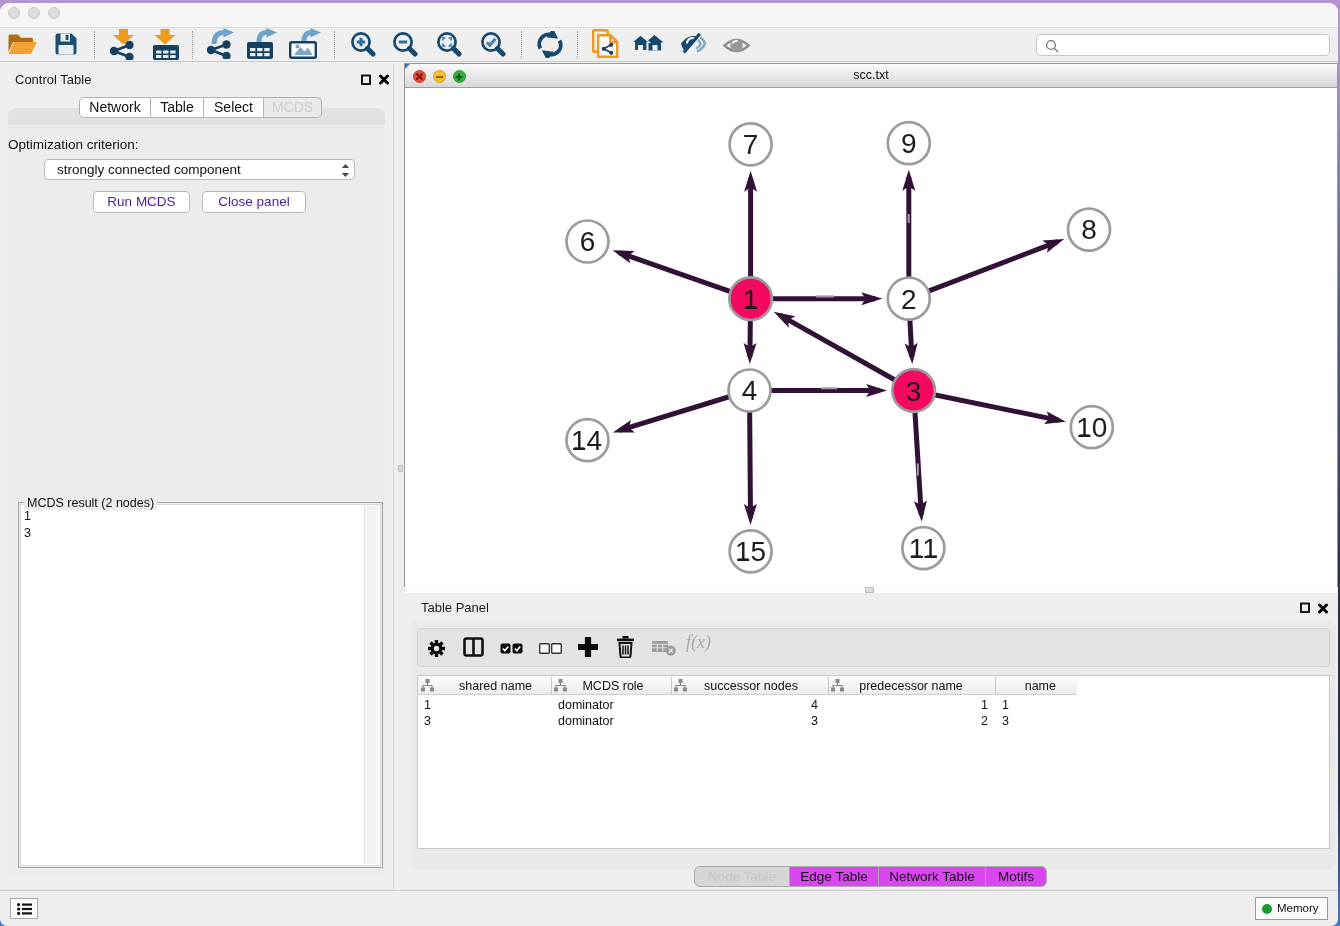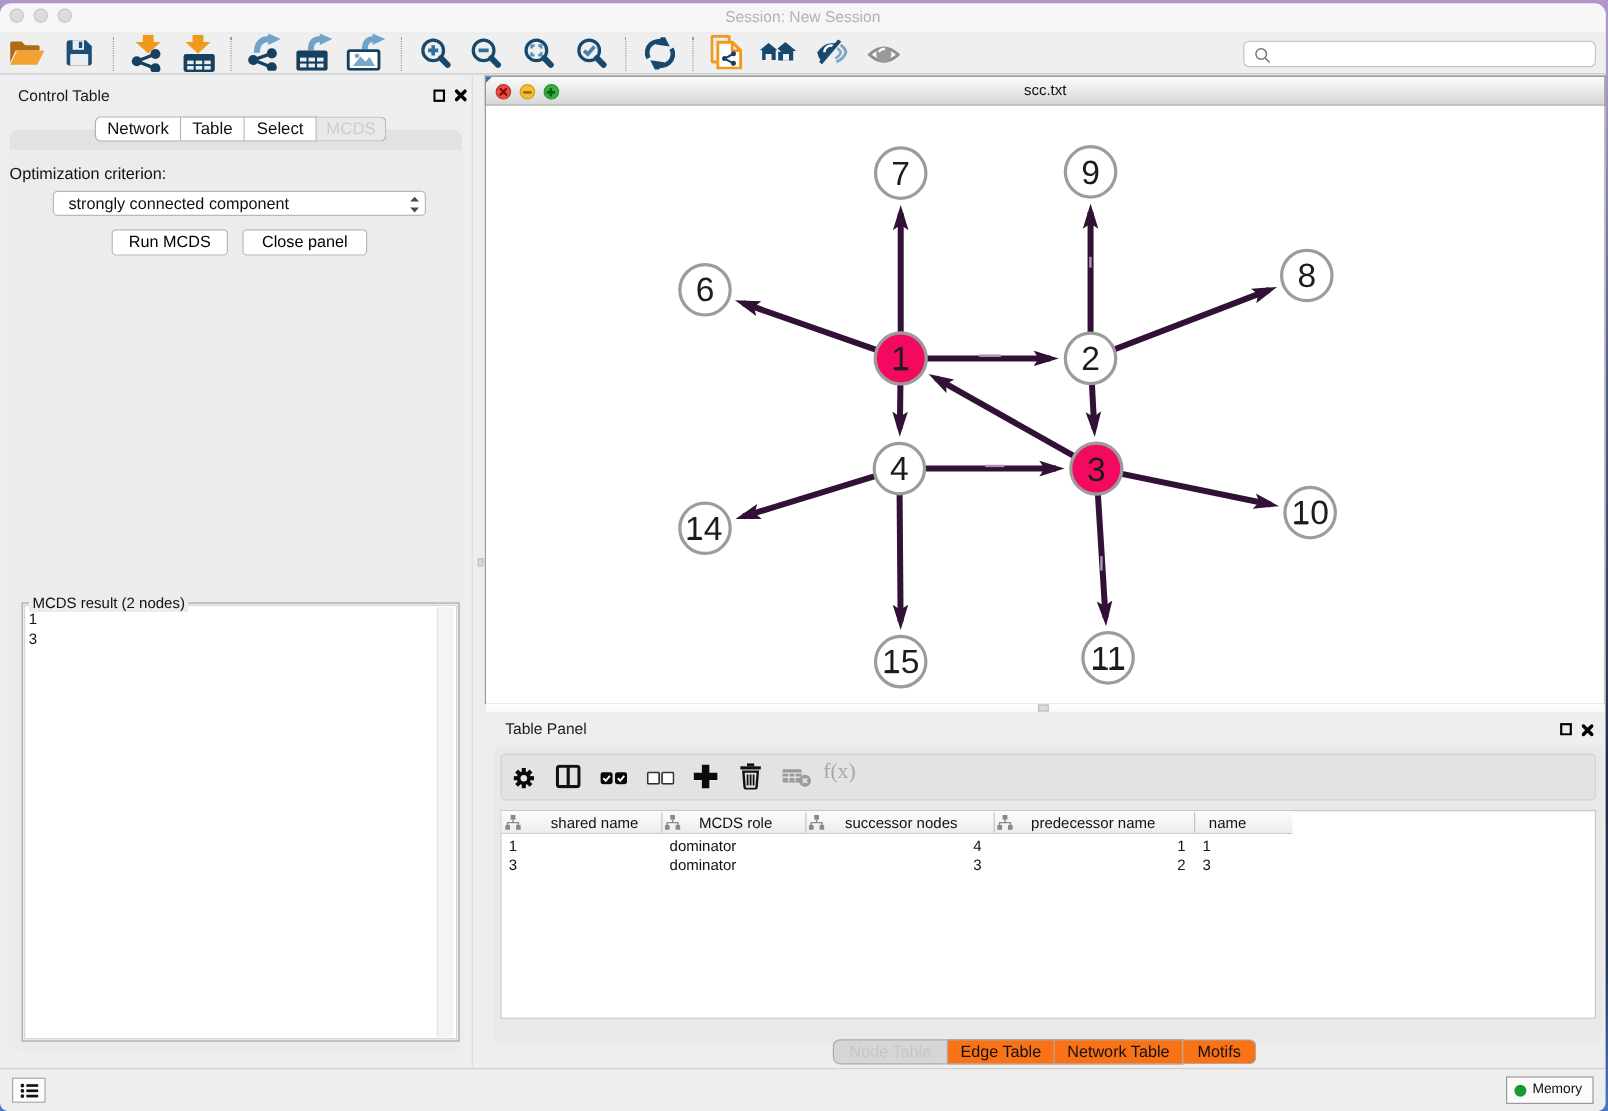--- a/index.html
+++ b/index.html
@@ -6,33 +6,32 @@
 .abs{position:absolute}
 .win{position:absolute;left:0;top:2.5px;width:1338px;height:923.5px;background:#eee;border-radius:9px 9px 7px 7px;overflow:hidden}
 .titlebar{position:absolute;left:0;top:2.5px;width:1338px;height:25.5px;background:#f6f6f6;border-bottom:1px solid #dcdcdc;border-radius:9px 9px 0 0}
 .tl{position:absolute;top:4.5px;width:12px;height:12px;border-radius:50%;background:#dcdcdc;border:1px solid #c6c6c6}
 .titletext{position:absolute;left:0;top:0;width:100%;text-align:center;color:#b2b2b2;font-size:13px;line-height:22px}
 .toolbar{position:absolute;left:0;top:28px;width:1338px;height:34px;background:#efefef;border-bottom:1px solid #c9c9c9}
 .sep{position:absolute;top:3px;height:28px;width:0;border-left:1px dotted #9a9a9a}
 .searchbox{position:absolute;left:1036px;top:5.5px;width:294px;height:22px;background:#fff;border:1px solid #c6c6c6;border-radius:5px}
 .cptext{font-size:13px;color:#1c1c1c}
 .tab{position:absolute;top:97px;height:21px;background:#fff;border:1px solid #b3b3b3;font-size:14px;line-height:19px;text-align:center;color:#111}
-.btn{position:absolute;background:#fff;border:1px solid #b9b9b9;border-radius:4px;font-size:13.5px;text-align:center;color:#000000}
+.btn{position:absolute;background:#fff;border:1px solid #b9b9b9;border-radius:4px;font-size:13.5px;text-align:center;color:#4c1d95}
 .nwtitle{position:absolute;left:404px;top:63px;width:934px;height:25px;background:linear-gradient(#fbfbfb,#d7d7d7);border:1px solid #999;border-bottom:1px solid #a0a0a0}
 .light{position:absolute;top:70px;width:13px;height:13px;border-radius:50%}
 .cell{font-size:12.5px;color:#111;position:absolute}
-.btab{position:absolute;top:866px;height:21px;background:#f97316;border:1px solid #ababab;font-size:13.5px;line-height:19px;text-align:center;color:#111}
+.btab{position:absolute;top:866px;height:21px;background:#d946ef;border:1px solid #ababab;font-size:13.5px;line-height:19px;text-align:center;color:#111}
 </style></head>
 <body>
 <div class="win"></div>
 <div class="titlebar">
  <div class="tl" style="left:8px"></div>
     <div class="tl" style="left:28px"></div>
     <div class="tl" style="left:48px"></div>
- <div class="titletext">Session: New Session</div>
 </div>
 <div class="toolbar">
  <div class="sep" style="left:94px"></div>
     <div class="sep" style="left:192px"></div>
     <div class="sep" style="left:334px"></div>
     <div class="sep" style="left:521px"></div>
     <div class="sep" style="left:577px"></div>
  <svg class="abs" style="left:7px;top:4px" width="31" height="25" viewBox="0 0 31 25">
   <path d="M1.5 20 V4 Q1.5 2.5 3 2.5 h8 l3 3.2 H24.5 q1.5 0 1.5 1.5 V10 H6 Z" fill="#b06c12"></path>
   <path d="M1.5 22 L7.2 10 H30 L24 22 Z" fill="#f2a133"></path>
@@ -312,21 +311,21 @@
     <rect x="1" y="2.6" width="17" height="2.6" fill="#111"></rect>
  <path d="M3.5 7 h12 l-1 13 q-0.1 1.4 -1.5 1.4 h-7 q-1.4 0 -1.5 -1.4 z" fill="none" stroke="#111" stroke-width="2"></path>
  <path d="M7 9.5 v9 M9.5 9.5 v9 M12 9.5 v9" stroke="#111" stroke-width="1.5"></path>
   </svg>
 <svg class="abs" style="left:652px;top:640px" width="24" height="16" viewBox="0 0 24 16">
  <rect x="0" y="1" width="16" height="11" rx="1" fill="#9b9b9b"></rect>
  <path d="M0 4.2 h16 M0 7.7 h16 M5.3 4.2 v7 M10.6 4.2 v7" stroke="#e3e3e3" stroke-width="1.1"></path>
  <circle cx="18.8" cy="10.6" r="5" fill="#9b9b9b"></circle>
     <path d="M16.9 8.7 l3.8 3.8 M20.7 8.7 l-3.8 3.8" stroke="#e3e3e3" stroke-width="1.5"></path>
   </svg>
-<div class="abs" style="left:686px;top:632px;font-family:'Liberation Serif',serif;font-size:18px;color:#a8a8a8">f(x)</div>
+<div class="abs" style="left:686px;top:632px;font-family:'Liberation Serif',serif;font-style:italic;font-size:18px;color:#a8a8a8">f(x)</div>
 <div class="abs" style="left:417px;top:675px;width:913px;height:174px;background:#fff;border:1px solid #c9c9c9"></div>
 <div class="abs" style="left:418px;top:676px;width:659px;height:19px;background:linear-gradient(#fdfdfd,#ececec);border-bottom:1px solid #cfcfcf"></div>
 <div class="abs" style="left:551px;top:677px;width:1px;height:17px;background:#c4c4c4"></div>
 <div class="abs" style="left:671px;top:677px;width:1px;height:17px;background:#c4c4c4"></div>
 <div class="abs" style="left:828px;top:677px;width:1px;height:17px;background:#c4c4c4"></div>
 <div class="abs" style="left:995px;top:677px;width:1px;height:17px;background:#c4c4c4"></div>
 <svg class="abs" style="left:421px;top:679px" width="13" height="13" viewBox="0 0 13 13">
     <g fill="#8a8a8a">
       <rect x="4.5" y="0" width="4" height="4"></rect>
       <rect x="0" y="8.5" width="4" height="4"></rect>
@@ -355,21 +354,21 @@
       <rect x="4.5" y="0" width="4" height="4"></rect>
       <rect x="0" y="8.5" width="4" height="4"></rect>
       <rect x="9" y="8.5" width="4" height="4"></rect>
     </g>
     <path d="M6.5 4 v2.5 M2 8.5 v-2 h9 v2" stroke="#8a8a8a" stroke-width="1.2" fill="none"></path>
   </svg>
 <div class="cell" style="left:432px;top:679px;width:100px;text-align:right">shared name</div>
 <div class="cell" style="left:563px;top:679px;width:100px;text-align:center">MCDS role</div>
 <div class="cell" style="left:691px;top:679px;width:120px;text-align:center">successor nodes</div>
 <div class="cell" style="left:846px;top:679px;width:130px;text-align:center">predecessor name</div>
-<div class="cell" style="left:990px;top:679px;width:66px;text-align:center">name</div>
+<div class="cell" style="left:990px;top:679px;width:66px;text-align:right">name</div>
 <div class="cell" style="left:424px;top:698px">1</div>
 <div class="cell" style="left:558px;top:698px">dominator</div>
 <div class="cell" style="left:758px;top:698px;width:60px;text-align:right">4</div>
 <div class="cell" style="left:928px;top:698px;width:60px;text-align:right">1</div>
 <div class="cell" style="left:1002px;top:698px">1</div>
 <div class="cell" style="left:424px;top:714px">3</div>
 <div class="cell" style="left:558px;top:714px">dominator</div>
 <div class="cell" style="left:758px;top:714px;width:60px;text-align:right">3</div>
 <div class="cell" style="left:928px;top:714px;width:60px;text-align:right">2</div>
 <div class="cell" style="left:1002px;top:714px">3</div>

